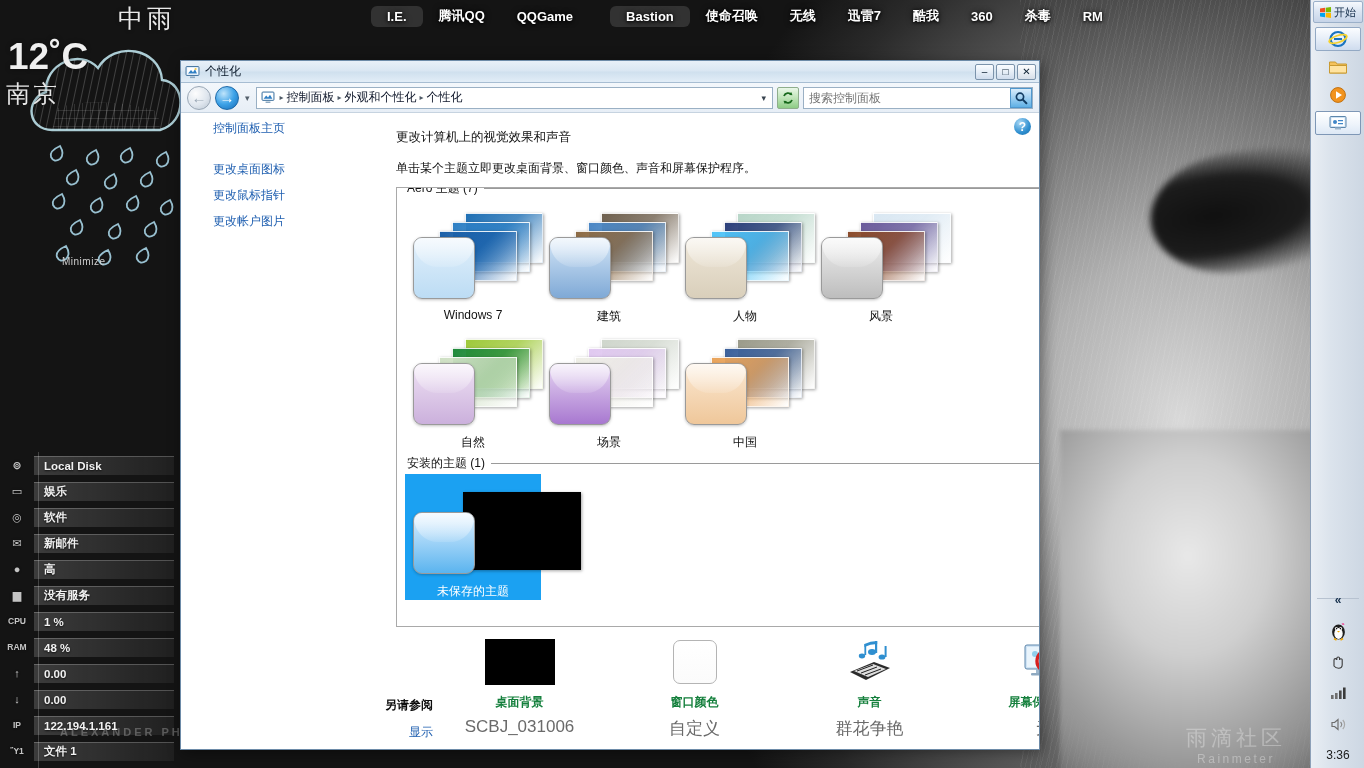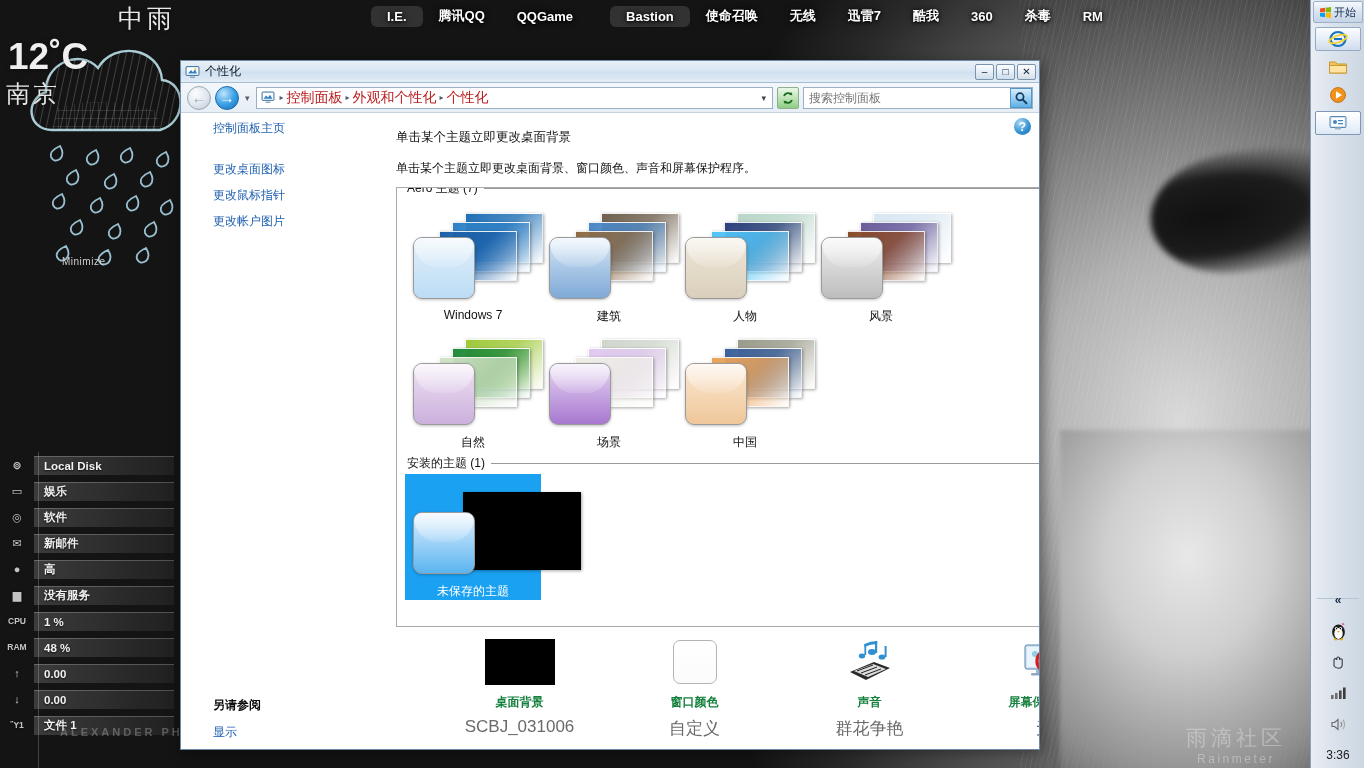--- a/index.html
+++ b/index.html
@@ -177,21 +177,21 @@
   }
   .navcircle.fwd {
     background: radial-gradient(circle at 35% 30%, #bfe4fb, #3ea3e8 50%, #1469b5);
     border:1px solid #1d69a8; color:#ffffff;
   }
   .navdrop { font-size:9px; color:#55606b; cursor:default; padding:0 2px; }
   #crumbbox {
     flex:1; height:22px; background:#ffffff; border:1px solid #9ab0c4;
     display:flex; align-items:center; padding:0 4px; gap:3px; overflow:hidden;
   }
-  .crumb { font-size:14px; color:#b91c1c; cursor:default; white-space:nowrap; }
+  .crumb { font-size:12px; color:#0f172a; cursor:default; white-space:nowrap; }
   .crumb-sep { font-size:8px; color:#4e5a66; cursor:default; }
   .crumb-caret { margin-left:auto; font-size:9px; color:#3a4550; cursor:default; padding-right:2px; }
   #refreshbtn {
     width:22px; height:22px; border:1px solid #8fae8c; border-radius:2px;
     background: linear-gradient(to bottom,#eaf7e8,#bfe4b8 50%,#8dcc85);
     display:flex; align-items:center; justify-content:center; cursor:default;
   }
   #searchwrap {
     width:230px; height:22px; background:#fff; border:1px solid #9ab0c4;
     display:flex; align-items:center; padding-left:5px;
@@ -211,21 +211,21 @@
     position:absolute; right:8px; top:5px; width:17px; height:17px; border-radius:50%;
     background: radial-gradient(circle at 35% 28%, #a9d8f5, #2f8fd0 60%, #1d6ea8);
     color:#fff; font-size:12px; font-weight:bold; display:flex; align-items:center; justify-content:center;
     cursor:default;
   }
 
   #leftpane { width:215px; min-width:215px; padding:7px 0 0 32px; }
   .lnk { color:#1f5fb0; font-size:12px; cursor:default; display:block; }
   #leftpane .lnk-home { margin-bottom:24px; }
   #leftpane .lnk-sub { margin-bottom:9px; }
-  #seealso { position:absolute; left:32px; top:584px; width:220px; }
+  #seealso { position:absolute; left:32px; top:584px; width:220px;text-align:right; }
   #seealso .salabel { font-weight:bold; font-size:12px; color:#0d0d0d; margin-bottom:10px; }
   #seealso .lnk { margin-bottom:10px; }
 
   #rightpane { flex:1; padding:16px 18px 0 0; display:flex; flex-direction:column; }
   .headline { font-size:12.5px; color:#111; margin-bottom:14px; }
   .subline  { font-size:12px; color:#111; margin-bottom:10px; }
 
   
   #themescroll {
     position:relative; height:440px; border:1px solid #a9a9a9;
@@ -377,20 +377,24 @@
         </div>
         <div class="dock-row">
           <div class="dock-ico">↑</div>
           <div class="dock-bar">0.00</div>
         </div>
         <div class="dock-row">
           <div class="dock-ico">↓</div>
           <div class="dock-bar">0.00</div>
         </div>
         <div class="dock-row">
+          <div class="dock-ico" style="font-size: 8.5px;">IP</div>
+          <div class="dock-bar">122.194.1.161</div>
+        </div>
+        <div class="dock-row">
           <div class="dock-ico" style="font-size: 8.5px;">Ὕ1</div>
           <div class="dock-bar">文件 1</div>
         </div>
       </div>
   </div>
   <div id="watermark">ALEXANDER PHOTO</div>
   <div id="watermark2">
     <div class="cn">雨滴社区</div>
     <div class="en">Rainmeter</div>
   </div>
@@ -557,21 +561,21 @@
           </div>
         <div id="seealso">
           <div class="salabel">另请参阅</div>
           <div id="sealinks">
               <a class="lnk">显示</a>
             </div>
         </div>
       </div>
 
       <div id="rightpane">
-        <div class="headline">单击某个主题立即更改桌面背景</div>
+        <div class="headline">更改计算机上的视觉效果和声音</div>
         <div class="subline">单击某个主题立即更改桌面背景、窗口颜色、声音和屏幕保护程序。</div>
 
         <div id="themescroll">
           <div id="themeinner">
               <div class="grouphdr">
                 <span class="gtitle">Aero 主题 (7)</span>
                 <span class="gline"></span>
               </div>
               <div class="themegrid">
                 <div class="theme">

